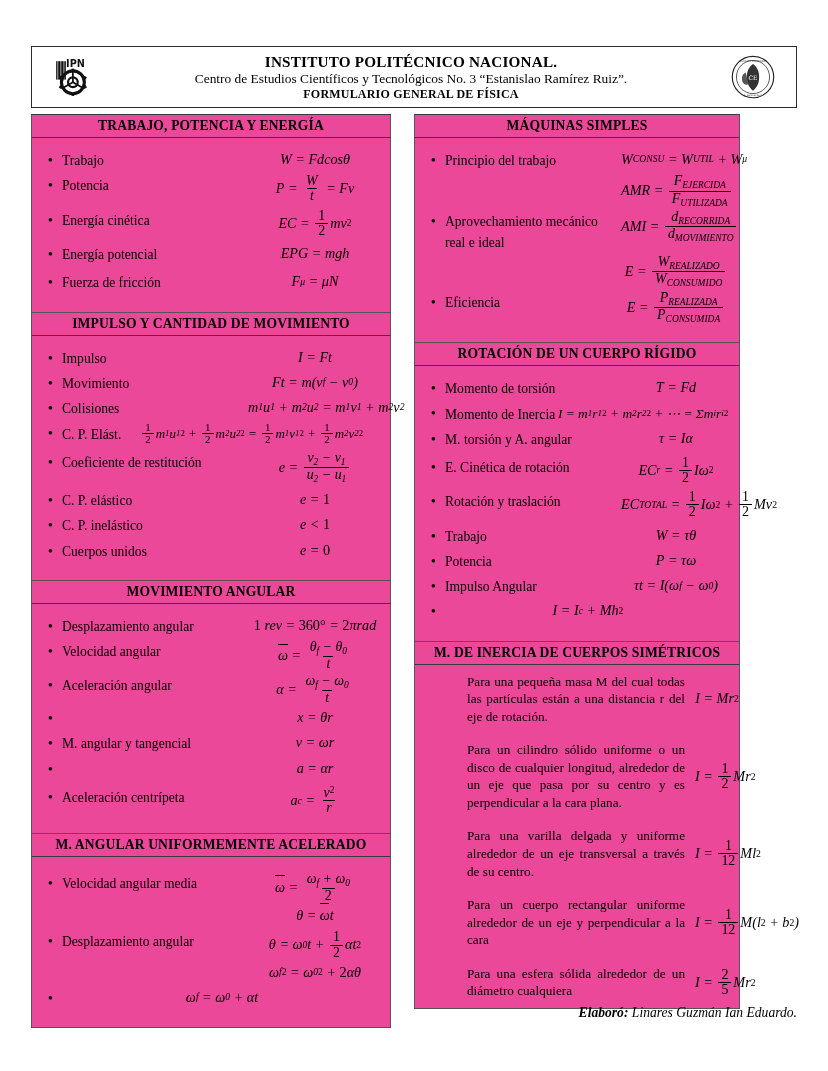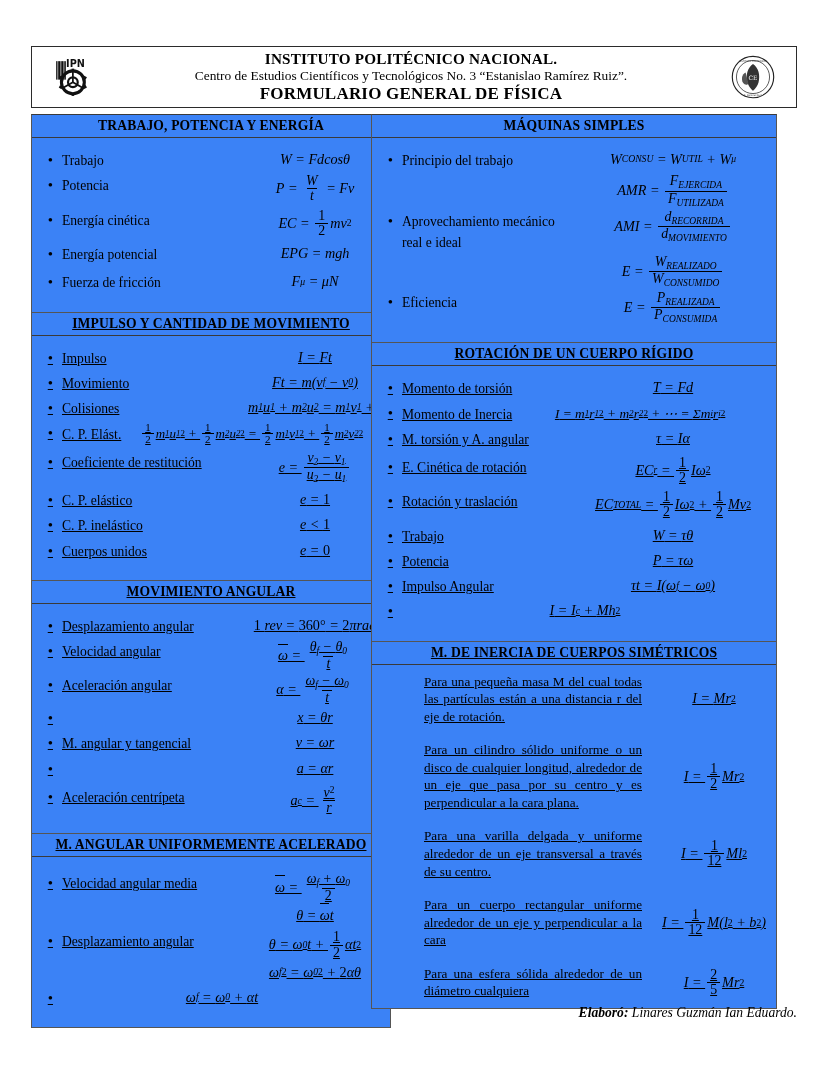--- a/index.html
+++ b/index.html
@@ -17,28 +17,28 @@
     position:absolute;left:31px;top:46px;width:766px;height:62px;
     border:1px solid #2b2b2b;
     display:flex;align-items:center;
     box-sizing:border-box;
   }
   .logo-left{width:80px;display:flex;align-items:center;justify-content:center;}
   .logo-right{width:86px;display:flex;align-items:center;justify-content:center;}
   .header-text{flex:1;text-align:center;line-height:1.17;}
   .h-line1{font-weight:bold;font-size:15.2px;letter-spacing:.2px;}
   .h-line2{font-size:13.4px;}
-  .h-line3{font-weight:bold;font-size:17px;letter-spacing:.2px;}
+  .h-line3{font-weight:bold;font-size:12px;letter-spacing:.2px;}
 
   
   .col-left{position:absolute;left:31px;top:114px;width:360px;}
-  .col-right{position:absolute;left:371px;top:114px;width:406px;}
-
-  .box{border:1px solid #555;border-top:1px solid #3a3a3a;box-sizing:border-box;background:#3b82f6;}
-  .box + .box{border-top:none;text-decoration:underline;}
+  .col-right{position:absolute;left:414px;top:114px;width:326px;}
+
+  .box{border:1px solid #555;border-top:1px solid #3a3a3a;box-sizing:border-box;background:#ec4899;}
+  .box + .box{border-top:none;}
   .sec-title{
     text-align:center;font-weight:bold;font-size:13.6px;
     padding:3px 0 3px;border-bottom:1.6px solid #3a3a3a;
     letter-spacing:.15px;
   }
   .sec-body{padding:7px 0 9px;}
 
   
   .row{display:flex;align-items:flex-start;padding:1px 8px 1px 0;}
   .bullet{

